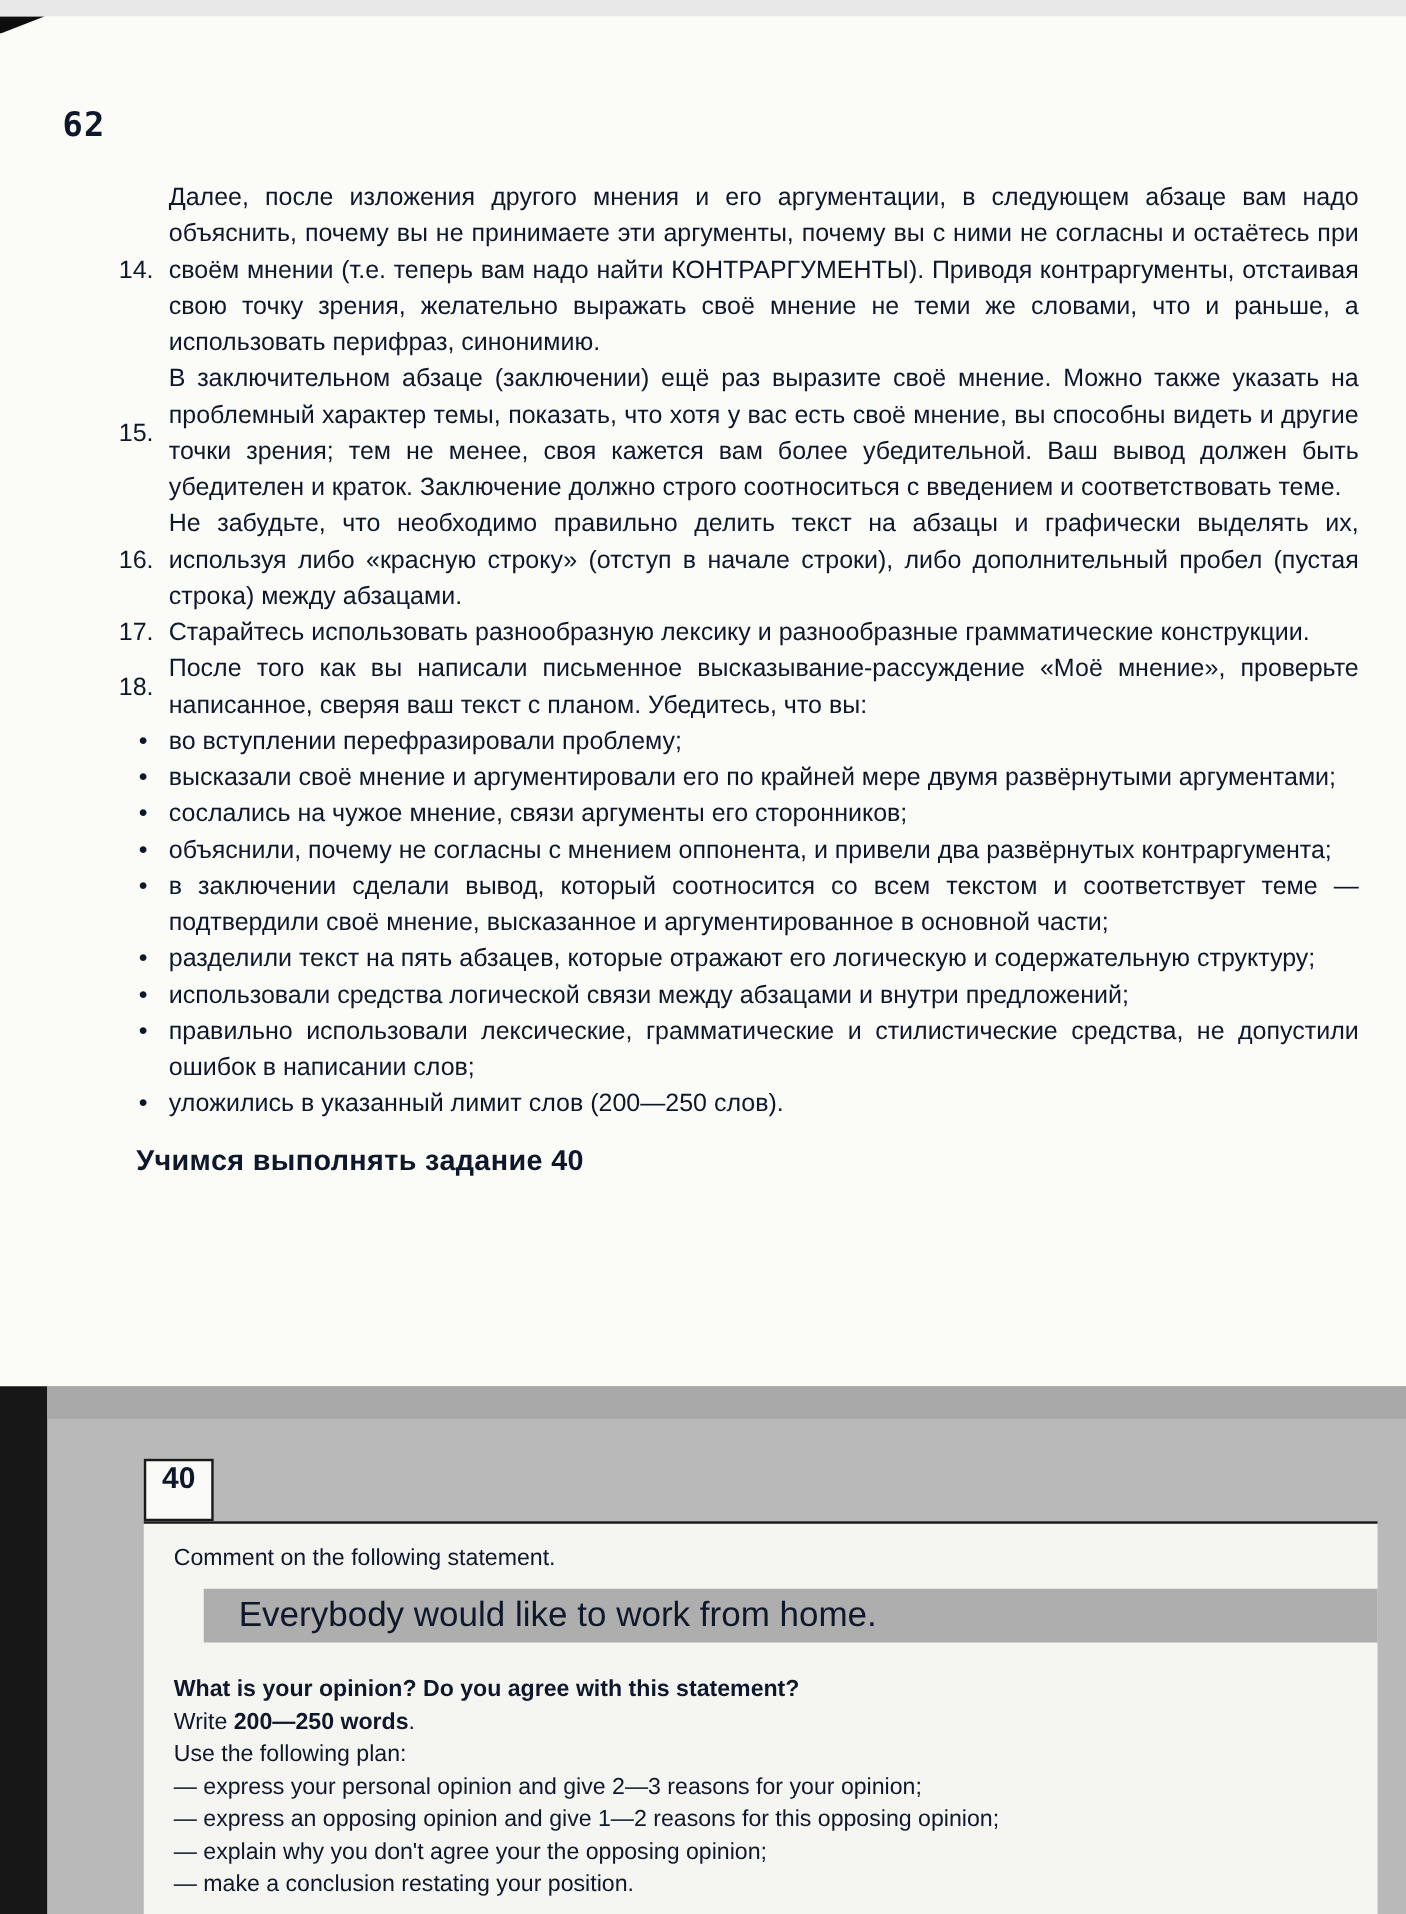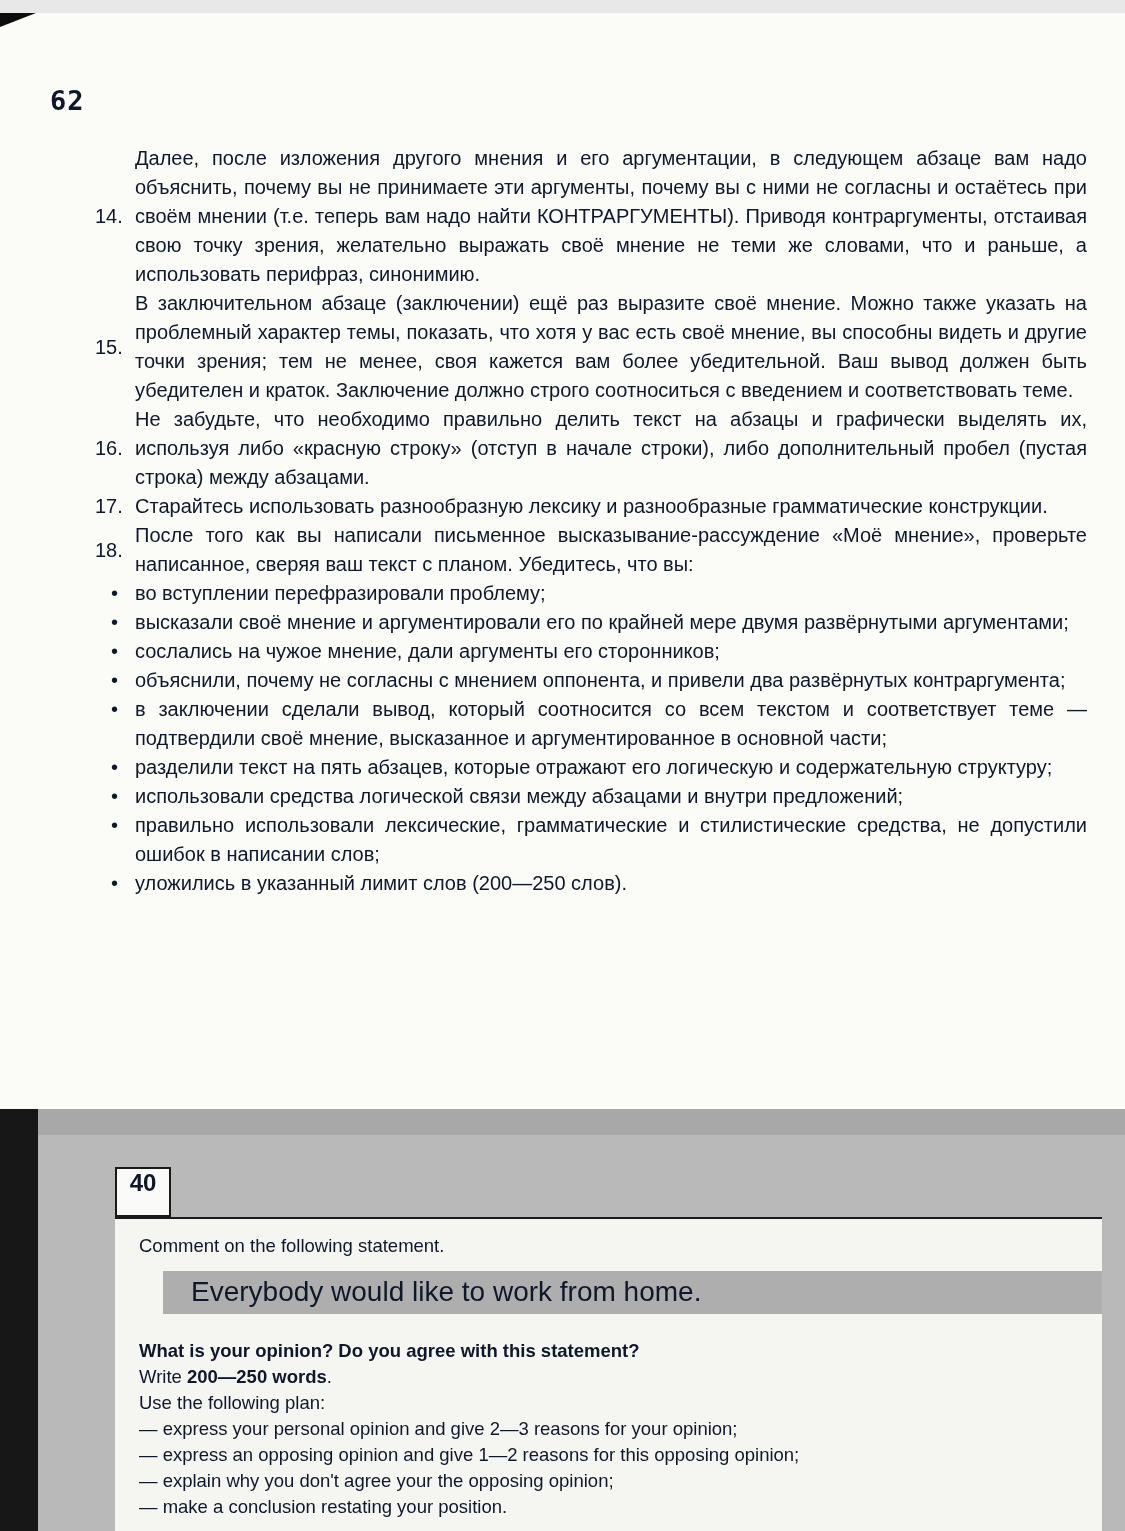--- a/index.html
+++ b/index.html
@@ -116,21 +116,21 @@
     <div class="bullet-item">
       <span class="dot">•</span>
       <div class="txt">во вступлении перефразировали проблему;</div>
     </div>
     <div class="bullet-item">
       <span class="dot">•</span>
       <div class="txt">высказали своё мнение и аргументировали его по крайней мере двумя развёрнутыми аргументами;</div>
     </div>
     <div class="bullet-item">
       <span class="dot">•</span>
-      <div class="txt">сослались на чужое мнение, дали аргументы его сторонников;</div>
+      <div class="txt">сослались на чужое мнение, связи аргументы его сторонников;</div>
     </div>
     <div class="bullet-item">
       <span class="dot">•</span>
       <div class="txt">объяснили, почему не согласны с мнением оппонента, и привели два развёрнутых контраргумента;</div>
     </div>
     <div class="bullet-item">
       <span class="dot">•</span>
       <div class="txt">в заключении сделали вывод, который соотносится со всем текстом и соответствует теме — подтвердили своё мнение, высказанное и аргументированное в основной части;</div>
     </div>
     <div class="bullet-item">
@@ -143,20 +143,21 @@
     </div>
     <div class="bullet-item">
       <span class="dot">•</span>
       <div class="txt">правильно использовали лексические, грамматические и стилистические средства, не допустили ошибок в написании слов;</div>
     </div>
     <div class="bullet-item">
       <span class="dot">•</span>
       <div class="txt">уложились в указанный лимит слов (200—250 слов).</div>
     </div>
 
+    <div class="section-heading">Учимся выполнять задание 40</div>
   </div>
 
   <div class="left-black-strip"></div>
 
   <div class="task-panel">
     <div class="panel-top-band"></div>
 
     <div class="task-number-box">
       <span>40</span>
     </div>

